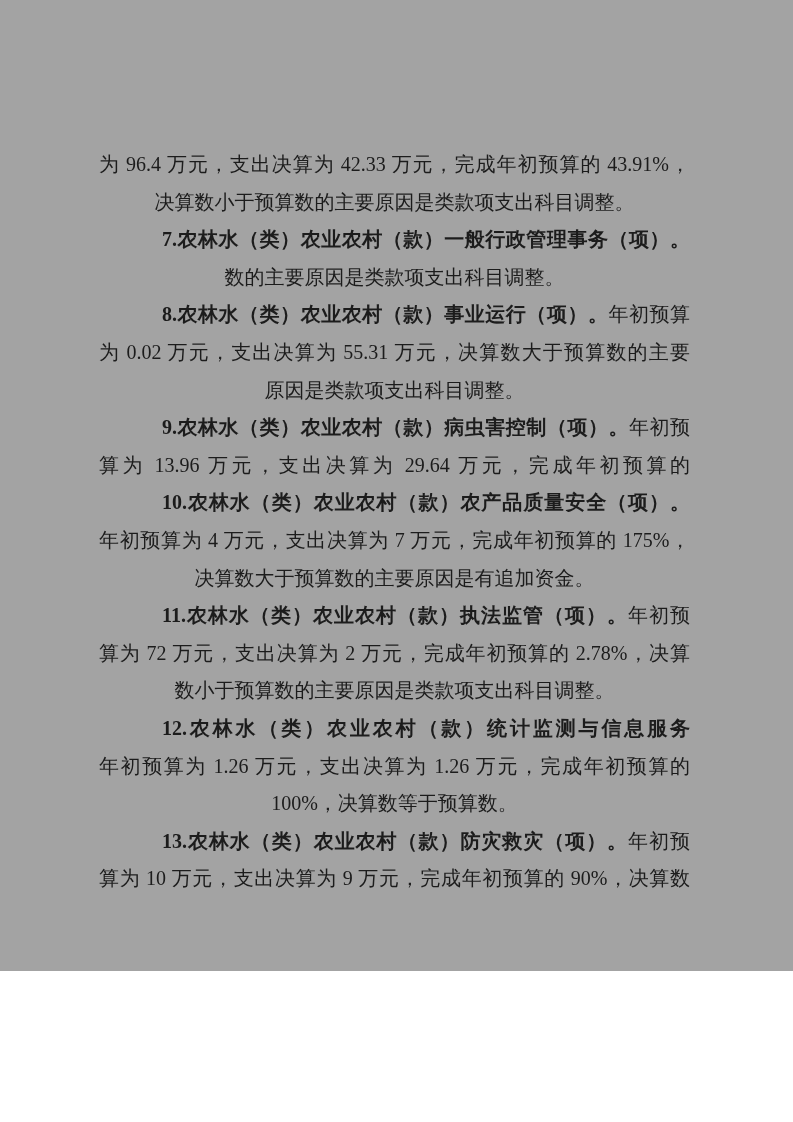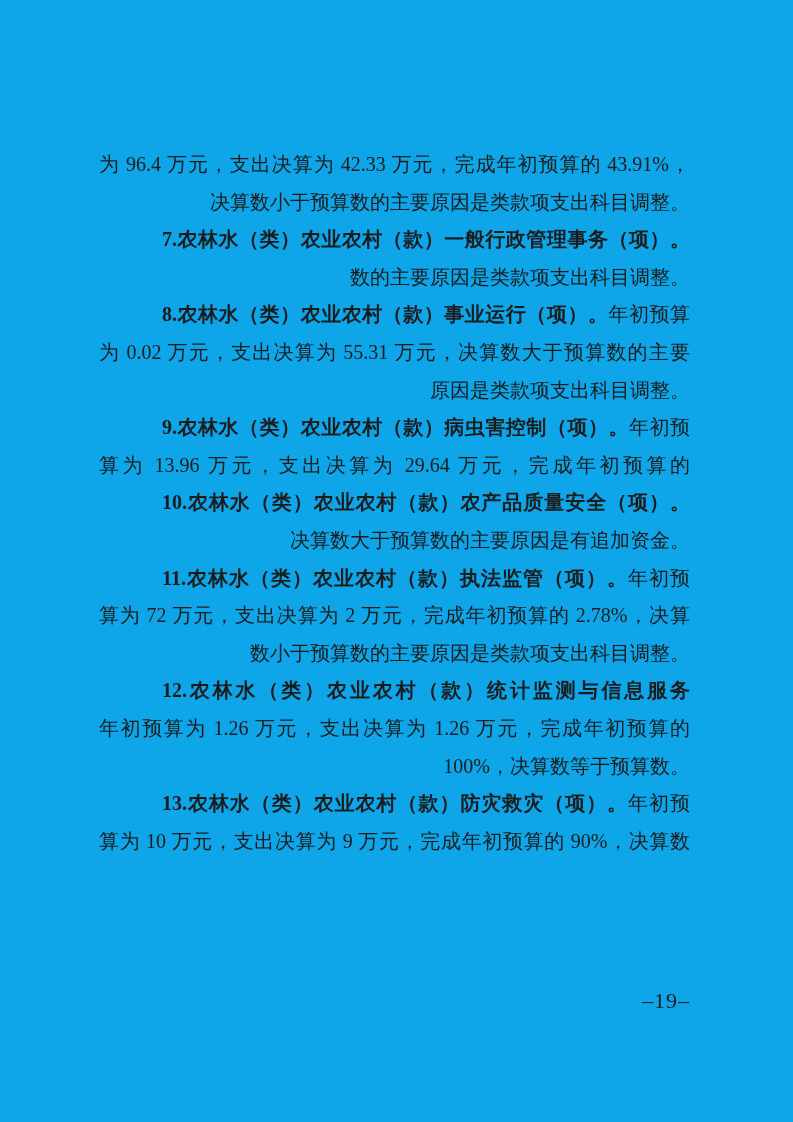--- a/index.html
+++ b/index.html
@@ -3,36 +3,36 @@
 <meta charset="utf-8">
 <style>
   * { margin: 0; padding: 0; box-sizing: border-box; }
   html, body {
     width: 793px; height: 1122px;
     background: #ffffff;
     font-family: "Liberation Serif", "DejaVu Serif", serif;
   }
   .page {
     position: relative;
-    width: 793px; height: 1122px;
-    background: #0ea5e9;
+    width: 793px; height: 971px;
+    background: #a3a3a3;
     overflow: hidden;
     color: #1c1c1c;
   }
   .text-block {
     position: absolute;
     left: 99px;
     top: 146px;
     width: 591px;
   }
   .line {
     font-size: 20px;
     line-height: 37.6px;
     height: 37.6px;
-    text-align: right;
+    text-align: center;
     color: #1c1c1c;
     overflow: hidden;
   }
   
   .line.j {
     text-align: justify;
     text-align-last: justify;
     text-justify: inter-character;
   }
   
@@ -55,20 +55,21 @@
       <div class="line j"><span>为 96.4 万元，支出决算为 42.33 万元，完成年初预算的 43.91%，</span></div>
       <div class="line"><span>决算数小于预算数的主要原因是类款项支出科目调整。</span></div>
       <div class="line j ind"><span class="bold">7.农林水（类）农业农村（款）一般行政管理事务（项）。</span></div>
       <div class="line"><span>数的主要原因是类款项支出科目调整。</span></div>
       <div class="line j ind"><span class="bold">8.农林水（类）农业农村（款）事业运行（项）。</span><span>年初预算</span></div>
       <div class="line j"><span>为 0.02 万元，支出决算为 55.31 万元，决算数大于预算数的主要</span></div>
       <div class="line"><span>原因是类款项支出科目调整。</span></div>
       <div class="line j ind"><span class="bold">9.农林水（类）农业农村（款）病虫害控制（项）。</span><span>年初预</span></div>
       <div class="line j"><span>算为 13.96 万元，支出决算为 29.64 万元，完成年初预算的</span></div>
       <div class="line j ind"><span class="bold">10.农林水（类）农业农村（款）农产品质量安全（项）。</span></div>
+      <div class="line j"><span>年初预算为 4 万元，支出决算为 7 万元，完成年初预算的 175%，</span></div>
       <div class="line"><span>决算数大于预算数的主要原因是有追加资金。</span></div>
       <div class="line j ind"><span class="bold">11.农林水（类）农业农村（款）执法监管（项）。</span><span>年初预</span></div>
       <div class="line j"><span>算为 72 万元，支出决算为 2 万元，完成年初预算的 2.78%，决算</span></div>
       <div class="line"><span>数小于预算数的主要原因是类款项支出科目调整。</span></div>
       <div class="line j ind"><span class="bold">12.农林水（类）农业农村（款）统计监测与信息服务（项）。</span></div>
       <div class="line j"><span>年初预算为 1.26 万元，支出决算为 1.26 万元，完成年初预算的</span></div>
       <div class="line"><span>100%，决算数等于预算数。</span></div>
       <div class="line j ind"><span class="bold">13.农林水（类）农业农村（款）防灾救灾（项）。</span><span>年初预</span></div>
       <div class="line j"><span>算为 10 万元，支出决算为 9 万元，完成年初预算的 90%，决算数</span></div>
     </div>

